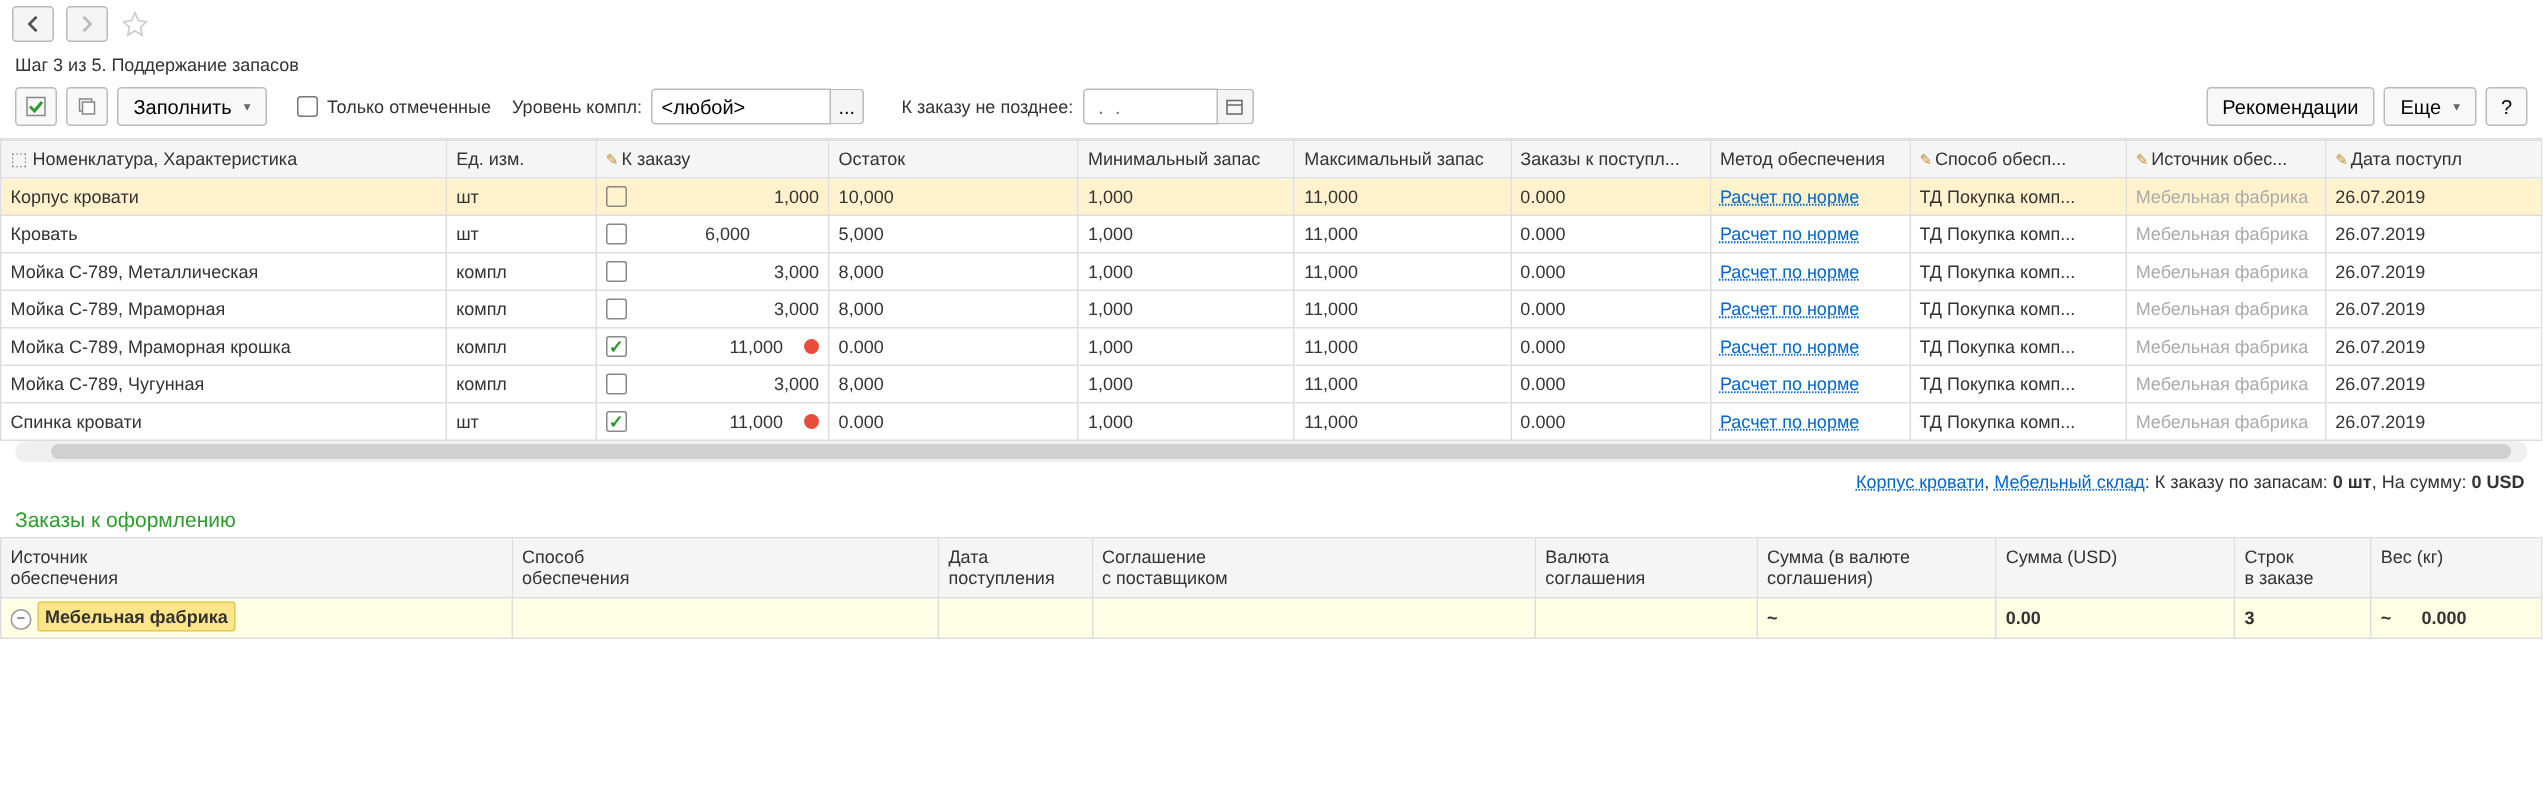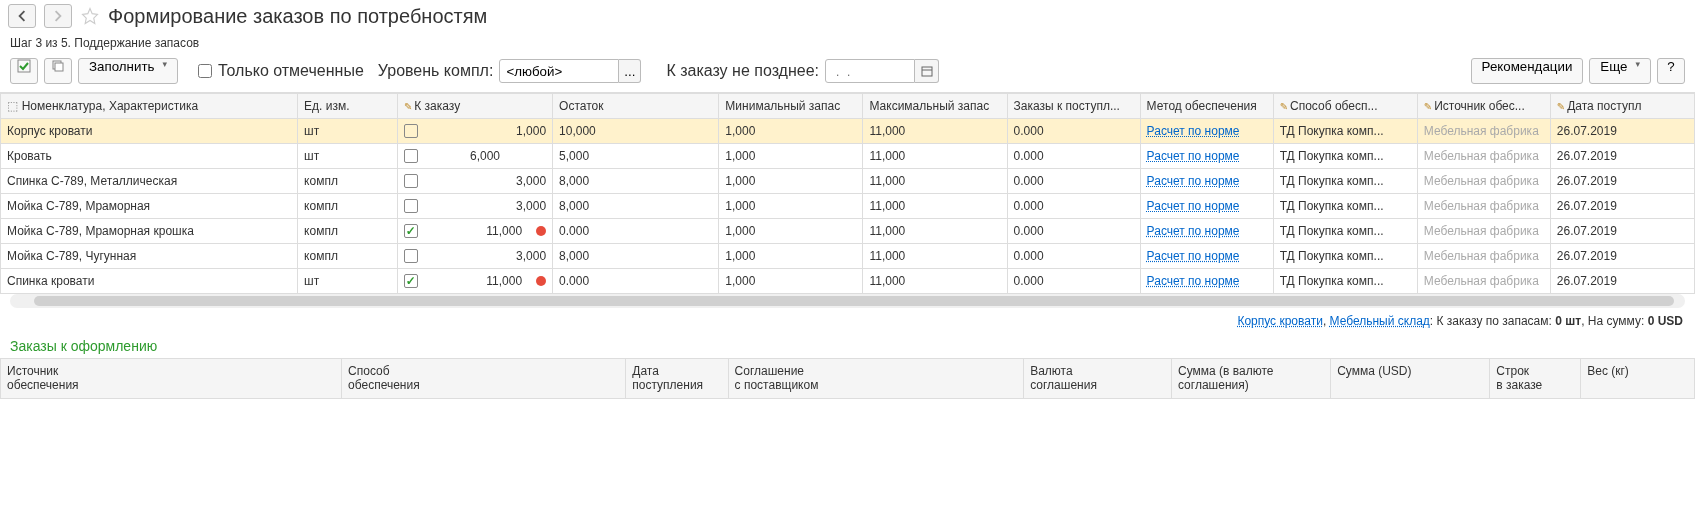--- a/index.html
+++ b/index.html
@@ -4,25 +4,25 @@
 <style>
   * { box-sizing: border-box; margin: 0; padding: 0; }
   body { font-family: Arial, Helvetica, sans-serif; font-size: 12px; color: #333; background: #fff; width: 1695px; }
   .topbar { display: flex; align-items: center; gap: 8px; padding: 4px 8px; }
   .nav-btn { width: 28px; height: 24px; border: 1px solid #bbb; background: #f5f5f5; border-radius: 3px; display: inline-flex; align-items: center; justify-content: center; cursor: pointer; }
   .nav-btn svg { width: 12px; height: 12px; }
   .star { width: 20px; height: 20px; display: inline-flex; align-items: center; justify-content: center; }
   .page-title { font-size: 20px; color: #333; }
   .step-line { padding: 4px 10px; font-size: 12px; color: #333; }
   .toolbar { display: flex; align-items: center; gap: 6px; padding: 4px 10px 8px; border-bottom: 1px solid #ddd; }
-  .tb-btn { height: 26px; min-width: 28px; border: 1px solid #bbb; background: #f8f8f8; border-radius: 3px; display: inline-flex; align-items: flex-start; justify-content: center; padding: 0 6px; cursor: pointer; gap:4px;}
+  .tb-btn { height: 26px; min-width: 28px; border: 1px solid #bbb; background: #f8f8f8; border-radius: 3px; display: inline-flex; align-items: center; justify-content: center; padding: 0 6px; cursor: pointer; gap:4px;}
   .tb-btn.text { padding: 0 10px; }
   .tb-drop::after { content: "▾"; font-size: 9px; margin-left: 4px; color: #666; }
   .chk { width: 14px; height: 14px; }
-  .lbl { font-size: 16px; }
+  .lbl { font-size: 12px; }
   .combo { display: inline-flex; }
   .combo input { height: 24px; border: 1px solid #bbb; border-radius: 3px 0 0 3px; padding: 0 6px; width: 120px; background:#fff;}
   .combo button { height: 24px; width: 22px; border: 1px solid #bbb; border-left: none; background: #f5f5f5; border-radius: 0 3px 3px 0; cursor: pointer; }
   .date-wrap { display: inline-flex; }
   .date-wrap input { height: 24px; width: 90px; border: 1px solid #bbb; border-radius: 3px 0 0 3px; padding: 0 6px; color:#aaa;}
   .date-wrap button { height: 24px; width: 24px; border: 1px solid #bbb; border-left: none; background: #f5f5f5; border-radius: 0 3px 3px 0; cursor: pointer; display:flex;align-items:center;justify-content:center;}
   .spacer { flex: 1; }
   .grid { border-collapse: collapse; width: 100%; table-layout: fixed; }
   .grid th, .grid td { border: 1px solid #ddd; padding: 5px 6px; font-size: 12px; text-align: left; white-space: nowrap; overflow: hidden; text-overflow: ellipsis; }
   .grid th { background: #f5f5f5; font-weight: normal; position: relative; }
@@ -61,21 +61,20 @@
   <button class="nav-btn">
       <svg viewBox="0 0 10 10">
         <path d="M3 1 L7 5 L3 9" stroke="#bbb" stroke-width="1.5" fill="none"></path>
       </svg>
     </button>
   <span class="star">
       <svg width="18" height="18" viewBox="0 0 24 24">
         <path d="M12 2l2.9 6.9L22 10l-5 4.9 1.4 7.1L12 18l-6.4 4 1.4-7.1L2 10l7.1-1.1z" fill="none" stroke="#ccc" stroke-width="1.5"></path>
       </svg>
     </span>
-  <span class="page-title">Формирование заказов по потребностям</span>
 </div>
 
 <div class="step-line">Шаг 3 из 5. Поддержание запасов</div>
 
 <div class="toolbar">
   <button class="tb-btn">
       <svg width="14" height="14" viewBox="0 0 14 14">
         <rect x="1" y="1" width="12" height="12" fill="none" stroke="#888"></rect>
         <path d="M3 7l3 3 5-6" stroke="#2e9b2e" stroke-width="2" fill="none"></path>
       </svg>
@@ -179,21 +178,21 @@
         <td class="num">5,000</td>
         <td class="num">1,000</td>
         <td class="num">11,000</td>
         <td class="num">0.000</td>
         <td><span class="link">Расчет по норме</span></td>
         <td>ТД Покупка комп...</td>
         <td class="src">Мебельная фабрика</td>
         <td>26.07.2019</td>
       </tr>
       <tr>
-        <td>Спинка С-789, Металлическая</td>
+        <td>Мойка С-789, Металлическая</td>
         <td>компл</td>
         <td>
           <div class="order-col">
             <span class="order-chk "></span>
             <span style="flex:1;text-align:right">3,000</span>
           </div>
         </td>
         <td class="num">8,000</td>
         <td class="num">1,000</td>
         <td class="num">11,000</td>
@@ -311,14 +310,25 @@
       <th><span>Дата</span><br><span>поступления</span></th>
       <th><span>Соглашение</span><br><span>с поставщиком</span></th>
       <th><span>Валюта</span><br><span>соглашения</span></th>
       <th><span>Сумма (в валюте</span><br><span>соглашения)</span></th>
       <th>Сумма (USD)</th>
       <th><span>Строк</span><br><span>в заказе</span></th>
       <th>Вес (кг)</th>
     </tr>
   </thead>
   <tbody>
+    <tr class="group-row">
+      <td><span class="expander">−</span><span class="group-hl">Мебельная фабрика</span></td>
+      <td></td>
+        <td></td>
+        <td></td>
+        <td></td>
+      <td class="num"><b>~</b></td>
+      <td class="num"><b>0.00</b></td>
+      <td class="num"><b>3</b></td>
+      <td class="num"><b><span>~</span>&nbsp;&nbsp;&nbsp;&nbsp;&nbsp;&nbsp;<span>0.000</span></b></td>
+    </tr>
   </tbody>
 </table>
 
 </body></html>

